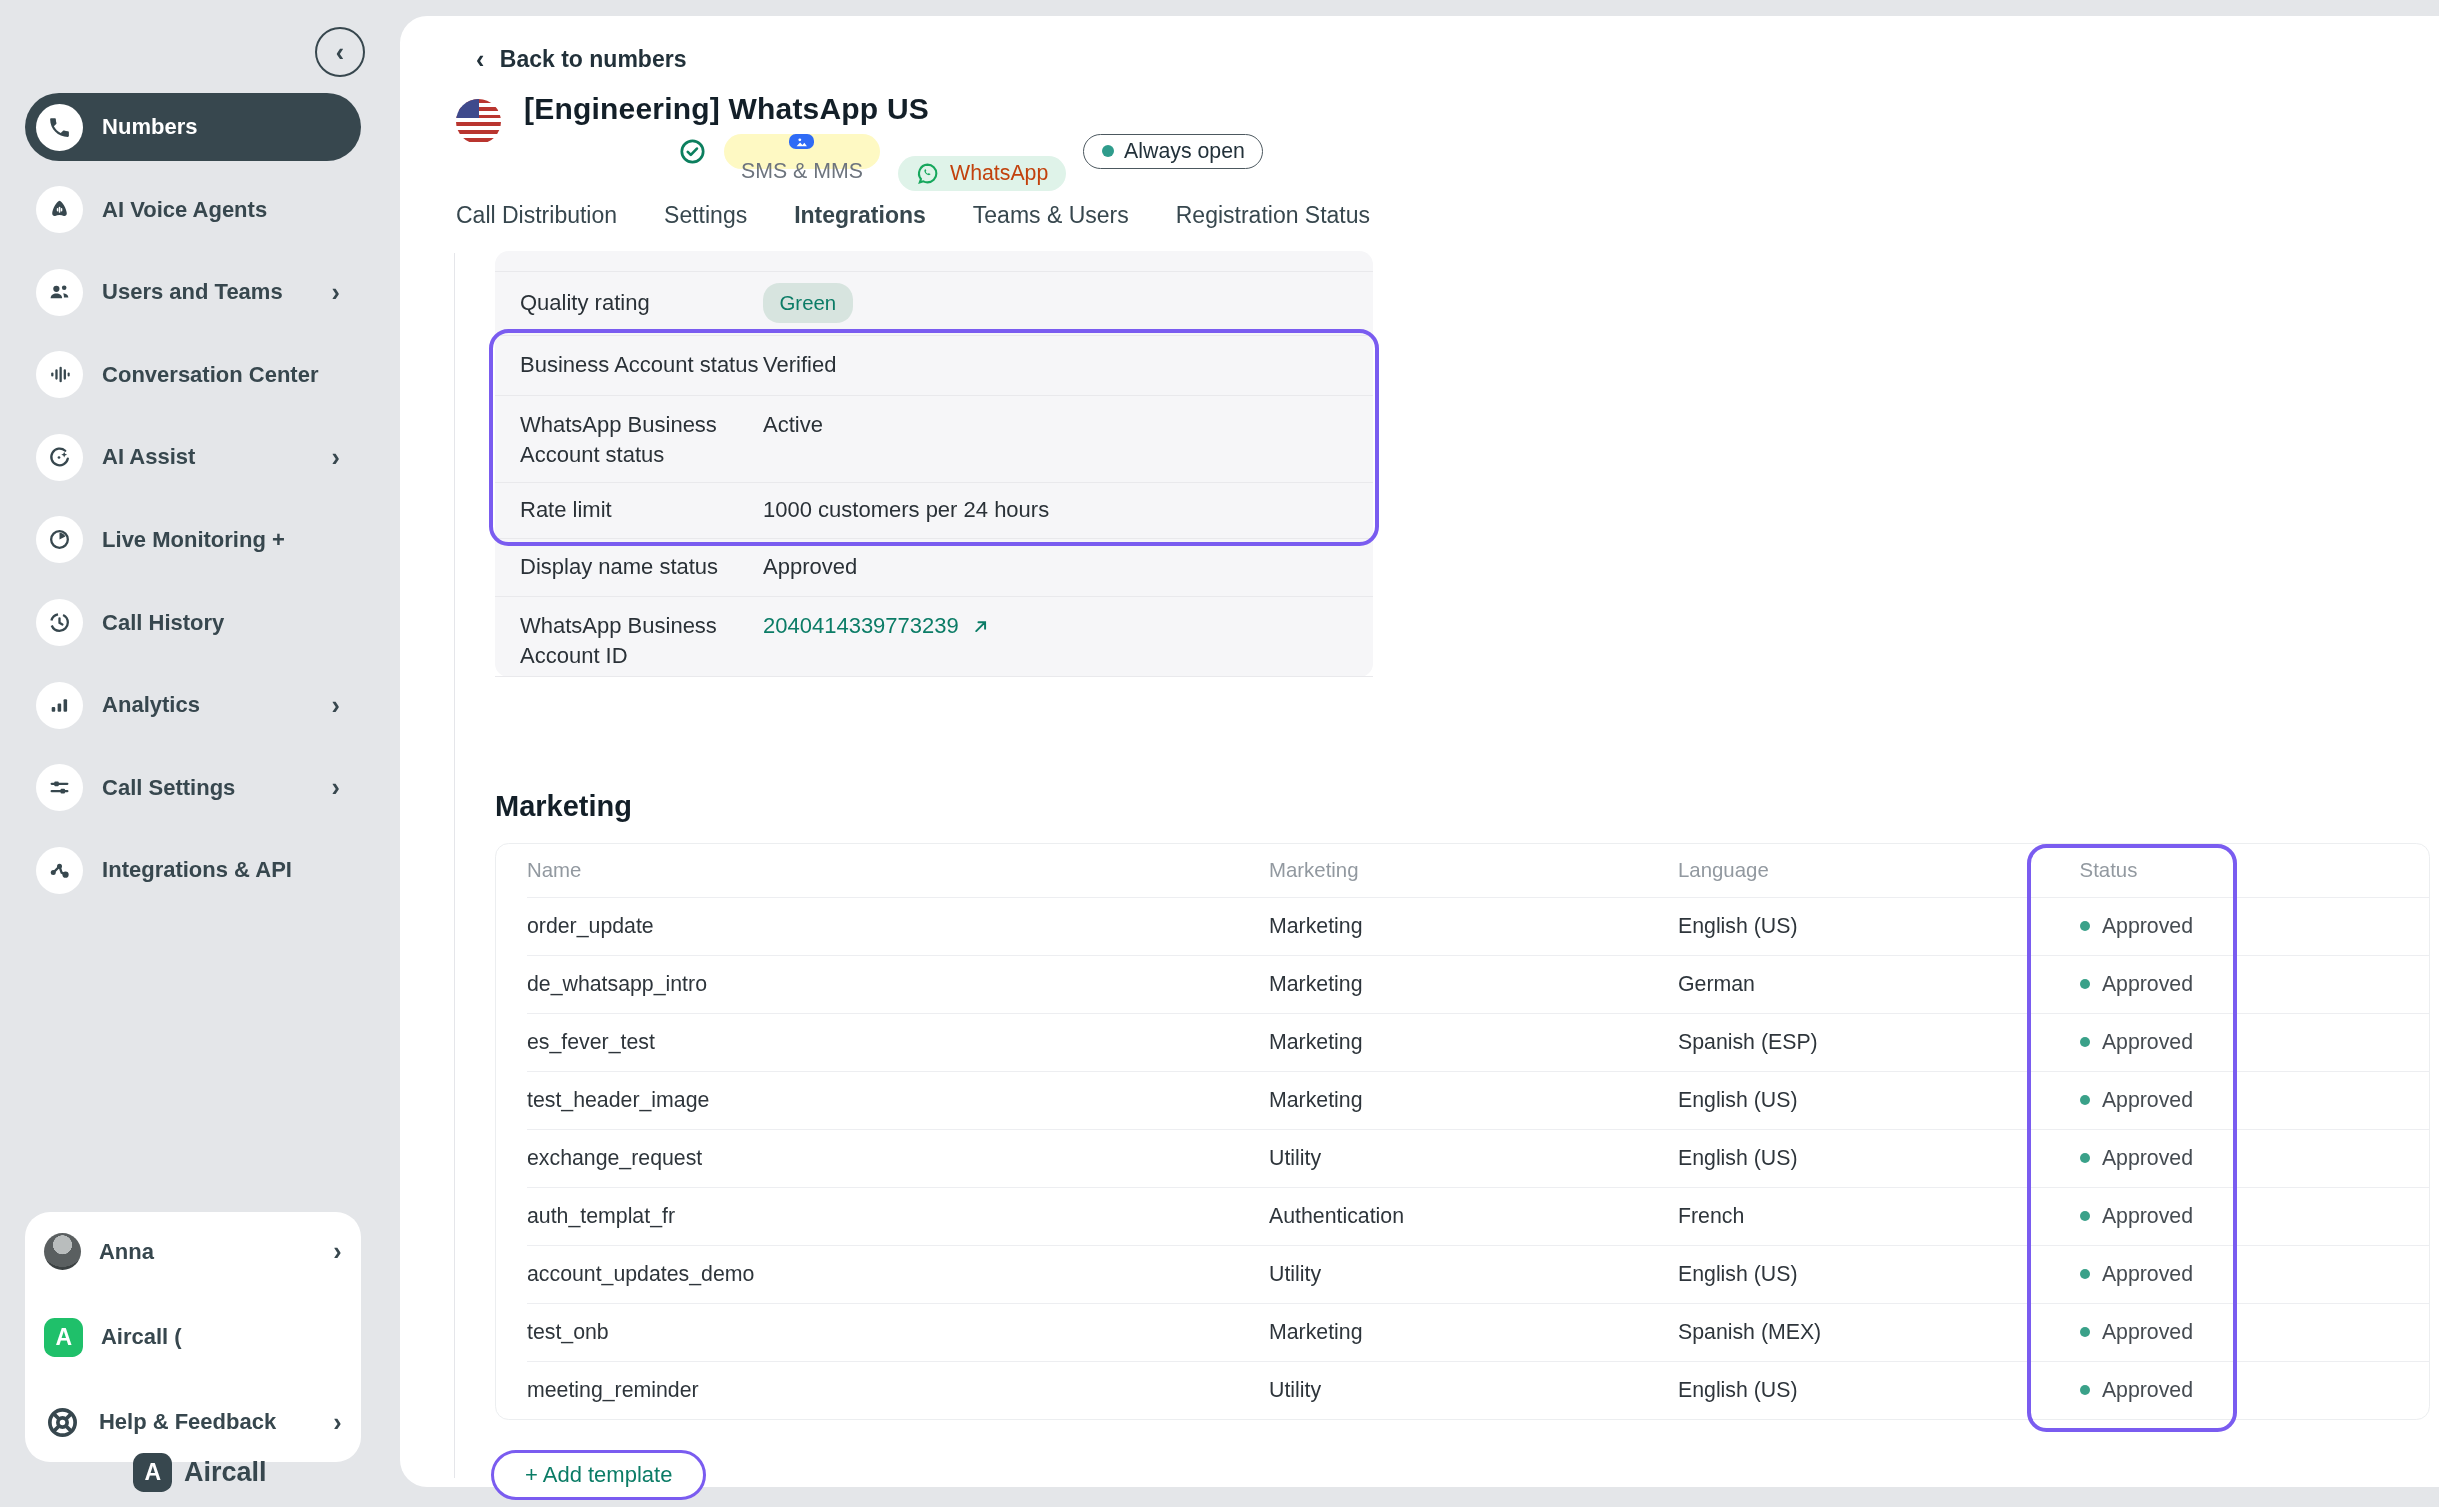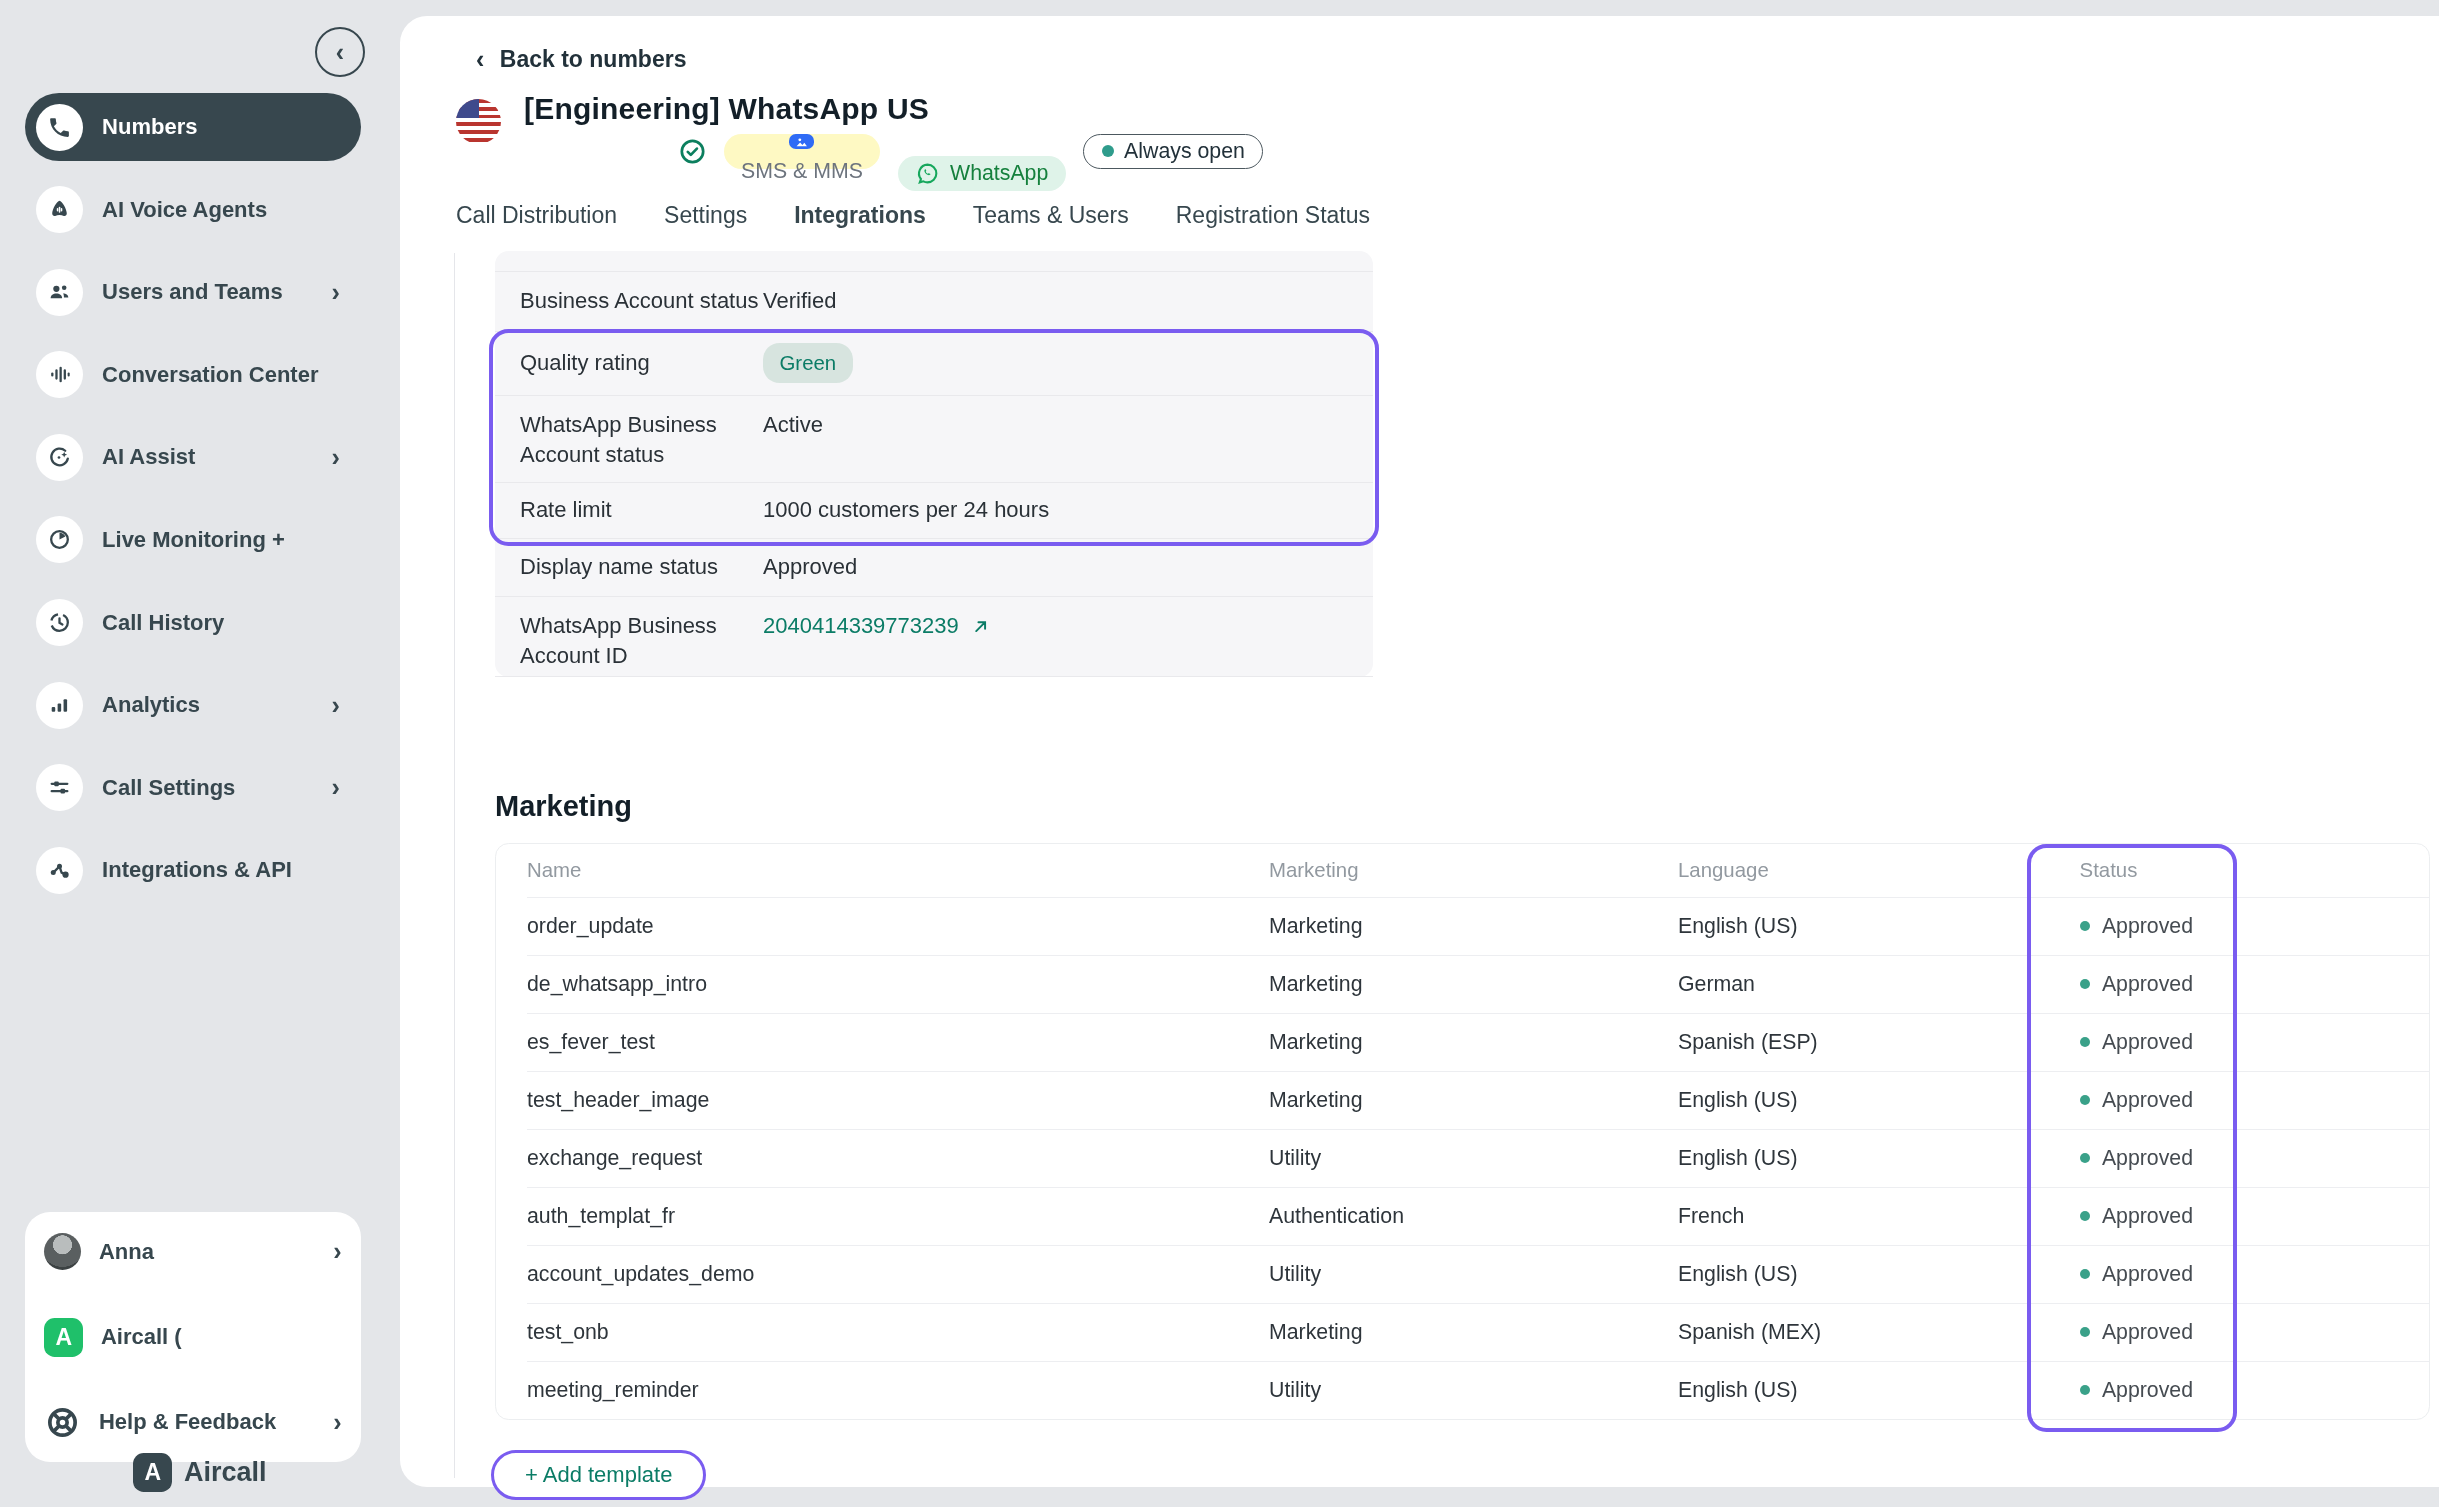--- a/index.html
+++ b/index.html
@@ -62,21 +62,21 @@
   .back-text { font-size:23px; font-weight:700; color:#22313a; }
   .flag {
     position:absolute; left:56px; top:83px; width:45px; height:45px; border-radius:50%; overflow:hidden;
     background:repeating-linear-gradient(#b9352f 0 3.9px, #fff 3.9px 7.8px);
   }
   .flag .canton { position:absolute; left:0; top:0; width:23px; height:19.4px; background:#3f4a8c; }
   .page-title { position:absolute; left:124px; top:76px; font-size:30px; font-weight:700; color:#131f28; letter-spacing:0.2px; }
   .badge-row { position:absolute; left:279px; top:118px; display:flex; align-items:center; gap:17.5px; height:35px; }
   .pill { display:flex; align-items:center; gap:9.7px; height:35px; border-radius:17.5px; padding:0 17.5px; font-size:21.3px; }
   .pill-sms { background:#fef9c3; color:#6d747e;flex-direction:column; }
-  .pill-wa { background:#dff3e9; color:#15803d;margin-top:44px; }
+  .pill-wa { background:#dff3e9; color:#c2410c;margin-top:44px; }
   .pill-open { background:#fff; border:1.9px solid #4c585f; color:#22313a; }
   .dot-open { width:12.6px; height:12.6px; border-radius:50%; background:#2f9c8c; }
   .mms-ic { width:25px; height:25px; border-radius:6.8px; background:#2f6bf6; display:flex; align-items:center; justify-content:center; }
   
   .tabs { position:absolute; left:56px; top:186px; display:flex; gap:47px; font-size:23px; color:#37474e; }
   .tab { position:relative; cursor:pointer; padding-bottom:7.8px; }
   .tab.active { font-weight:700; }
   .tab.active::after {
     content:""; position:absolute; left:-5.8px; right:-5.8px; bottom:-31px; height:5.8px;
     background:#37474e; border-radius:2.9px;
@@ -324,28 +324,28 @@
     <span class="tab">Call Distribution</span>
     <span class="tab">Settings</span>
     <span class="tab active">Integrations</span>
     <span class="tab">Teams &amp; Users</span>
     <span class="tab">Registration Status</span>
   </div>
 
   <div class="detail-card">
     <div class="d-partial"></div>
 
+    <div class="d-row" style="height:64px">
+      <span class="d-label">Quality rating</span>
+      <span class="d-value"><span class="g-badge">Green</span></span>
+    </div>
+
     <div class="d-row" style="height:60px">
       <span class="d-label">Business Account status</span>
       <span class="d-value">Verified</span>
-    </div>
-
-    <div class="d-row" style="height:64px">
-      <span class="d-label">Quality rating</span>
-      <span class="d-value"><span class="g-badge">Green</span></span>
     </div>
 
     <div class="d-row top-align" style="height:87px">
       <span class="d-label">WhatsApp Business Account status</span>
       <span class="d-value">Active</span>
     </div>
 
     <div class="d-row" style="height:56px">
       <span class="d-label">Rate limit</span>
       <span class="d-value">1000 customers per 24 hours</span>

